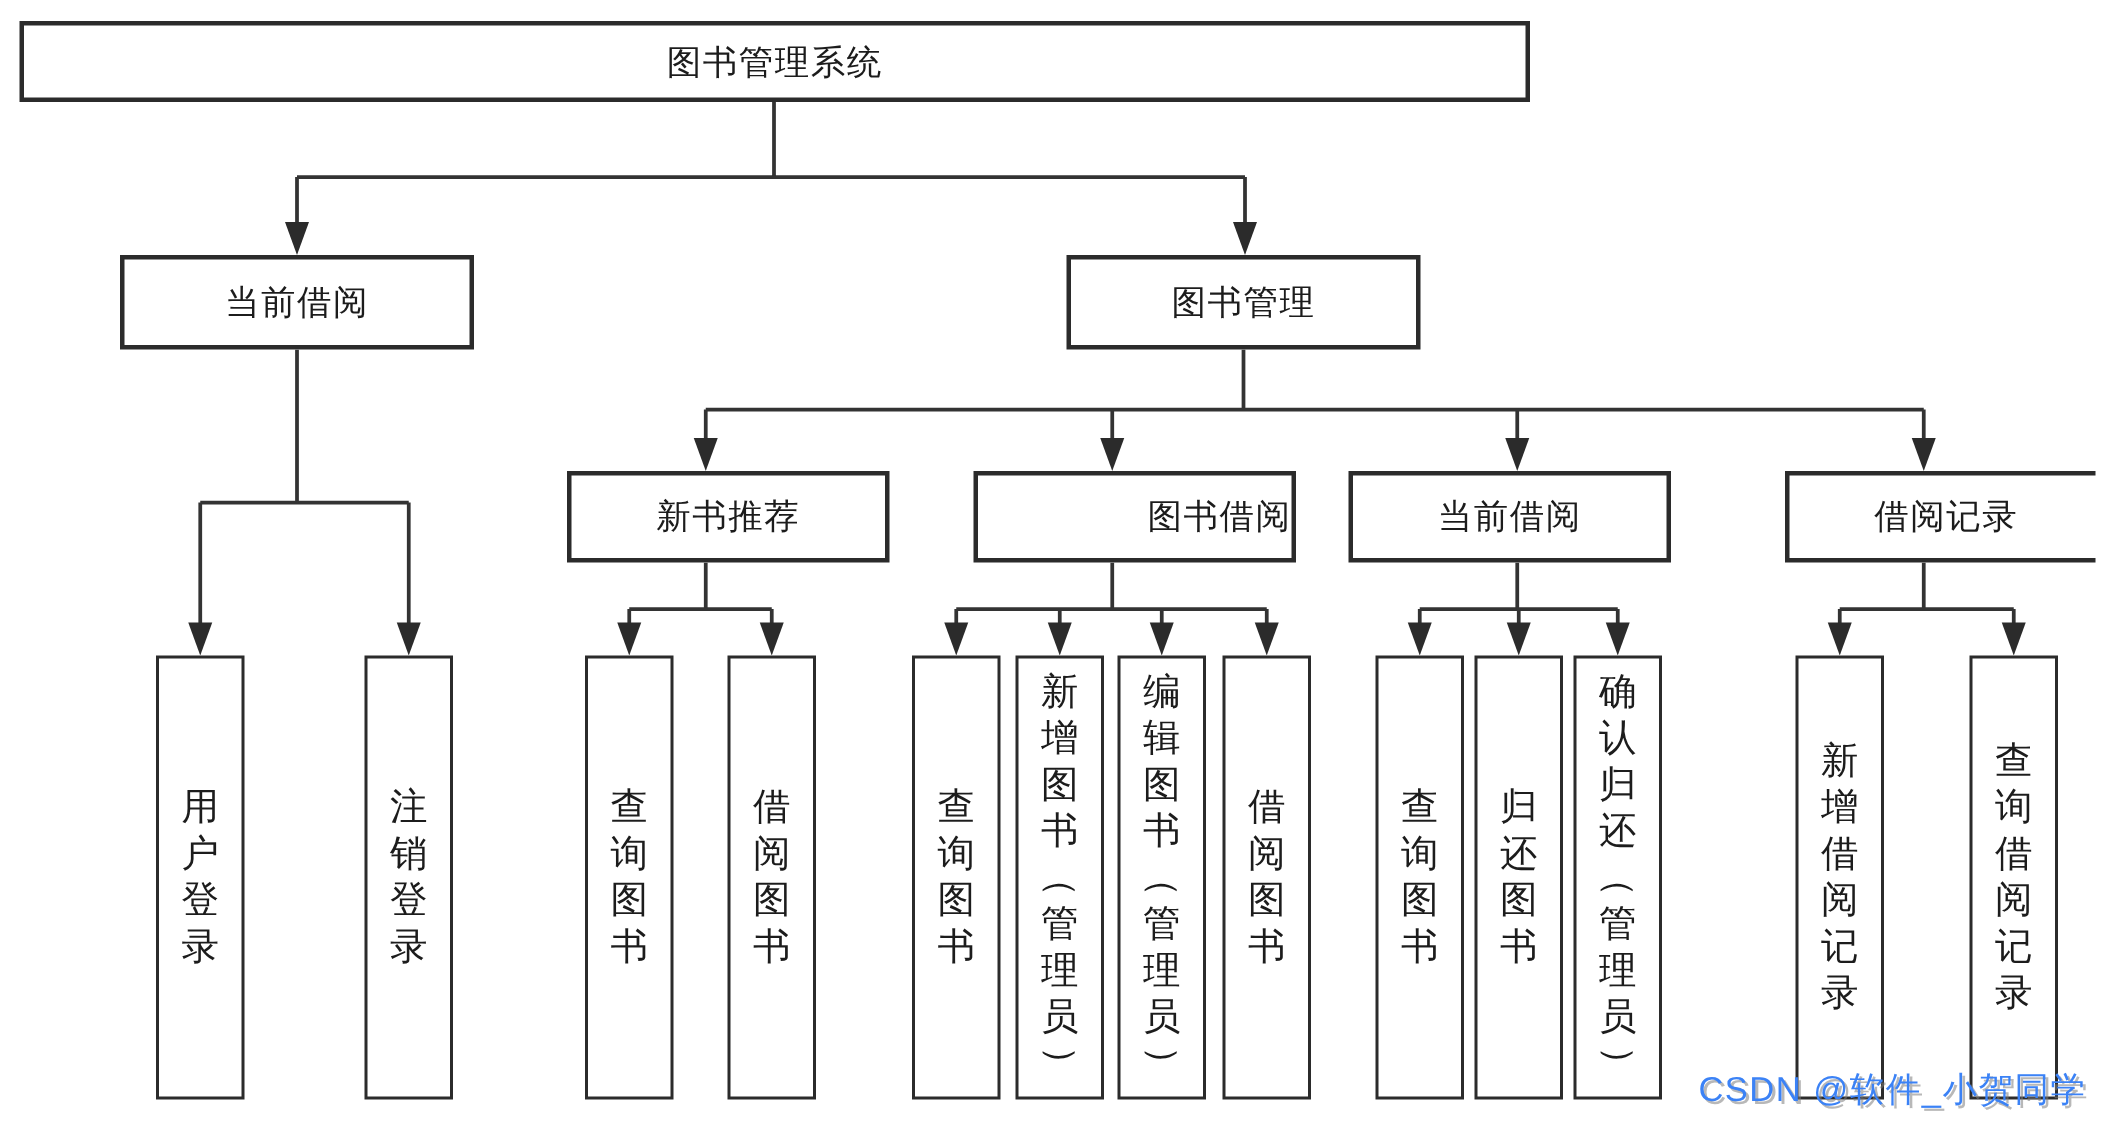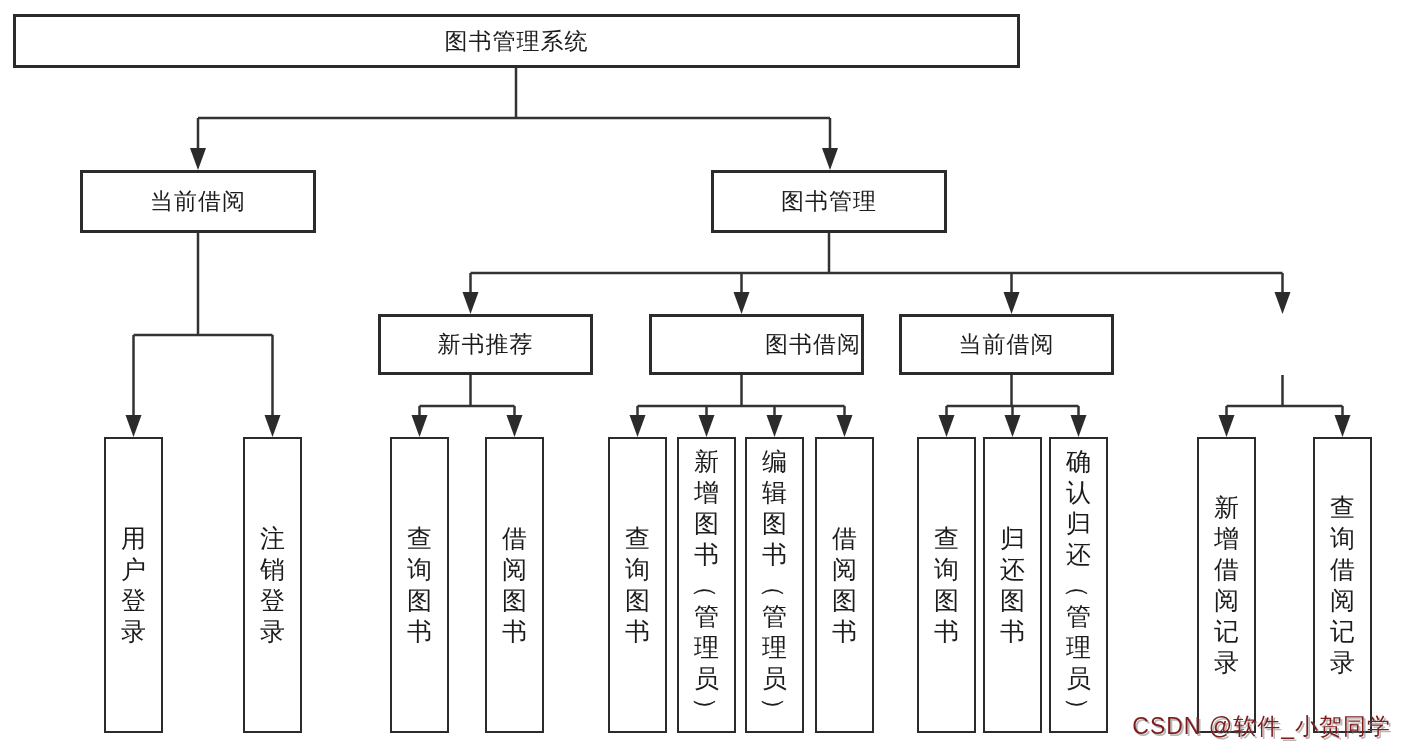--- a/index.html
+++ b/index.html
@@ -24,21 +24,21 @@
   .leaf{
     position:absolute;box-sizing:border-box;background:#fff;
     border:2.5px solid #2b2b2b;top:437px;width:59px;height:296px;
     display:flex;flex-direction:column;align-items:center;justify-content:center;
     z-index:2;
   }
   .vchar{display:block;width:100%;height:31px;line-height:31px;font-size:25px;text-align:center;}
   .vchar.rot{transform:rotate(90deg);}
   .watermark{
     position:absolute;right:6px;top:711px;z-index:6;
-    font-size:23px;letter-spacing:1px;color:#7f1d1d;
+    font-size:23px;letter-spacing:1px;color:#3b82f6;
     text-shadow:2px 2px 0 rgba(125,125,125,0.55);
     white-space:nowrap;
   }
 </style>
 </head>
 <body>
 
 <div class="canvas">
 
   <svg class="wires" width="1405" height="747" viewBox="0 0 1405 747">
@@ -87,20 +87,23 @@
 
   <div class="box lv3 l3-0">
     <span>新书推荐</span>
   </div>
   <div class="box lv3 l3-1">
     <span>图书借阅</span>
   </div>
   <div class="box lv3 l3-2">
     <span>当前借阅</span>
   </div>
+  <div class="box lv3 l3-3">
+    <span>借阅记录</span>
+  </div>
 
   <div class="leaf vtext" style="left:104px">
       <span class="vchar">用</span>
       <span class="vchar">户</span>
       <span class="vchar">登</span>
       <span class="vchar">录</span>
     </div>
   <div class="leaf vtext" style="left:243px">
       <span class="vchar">注</span>
       <span class="vchar">销</span>

